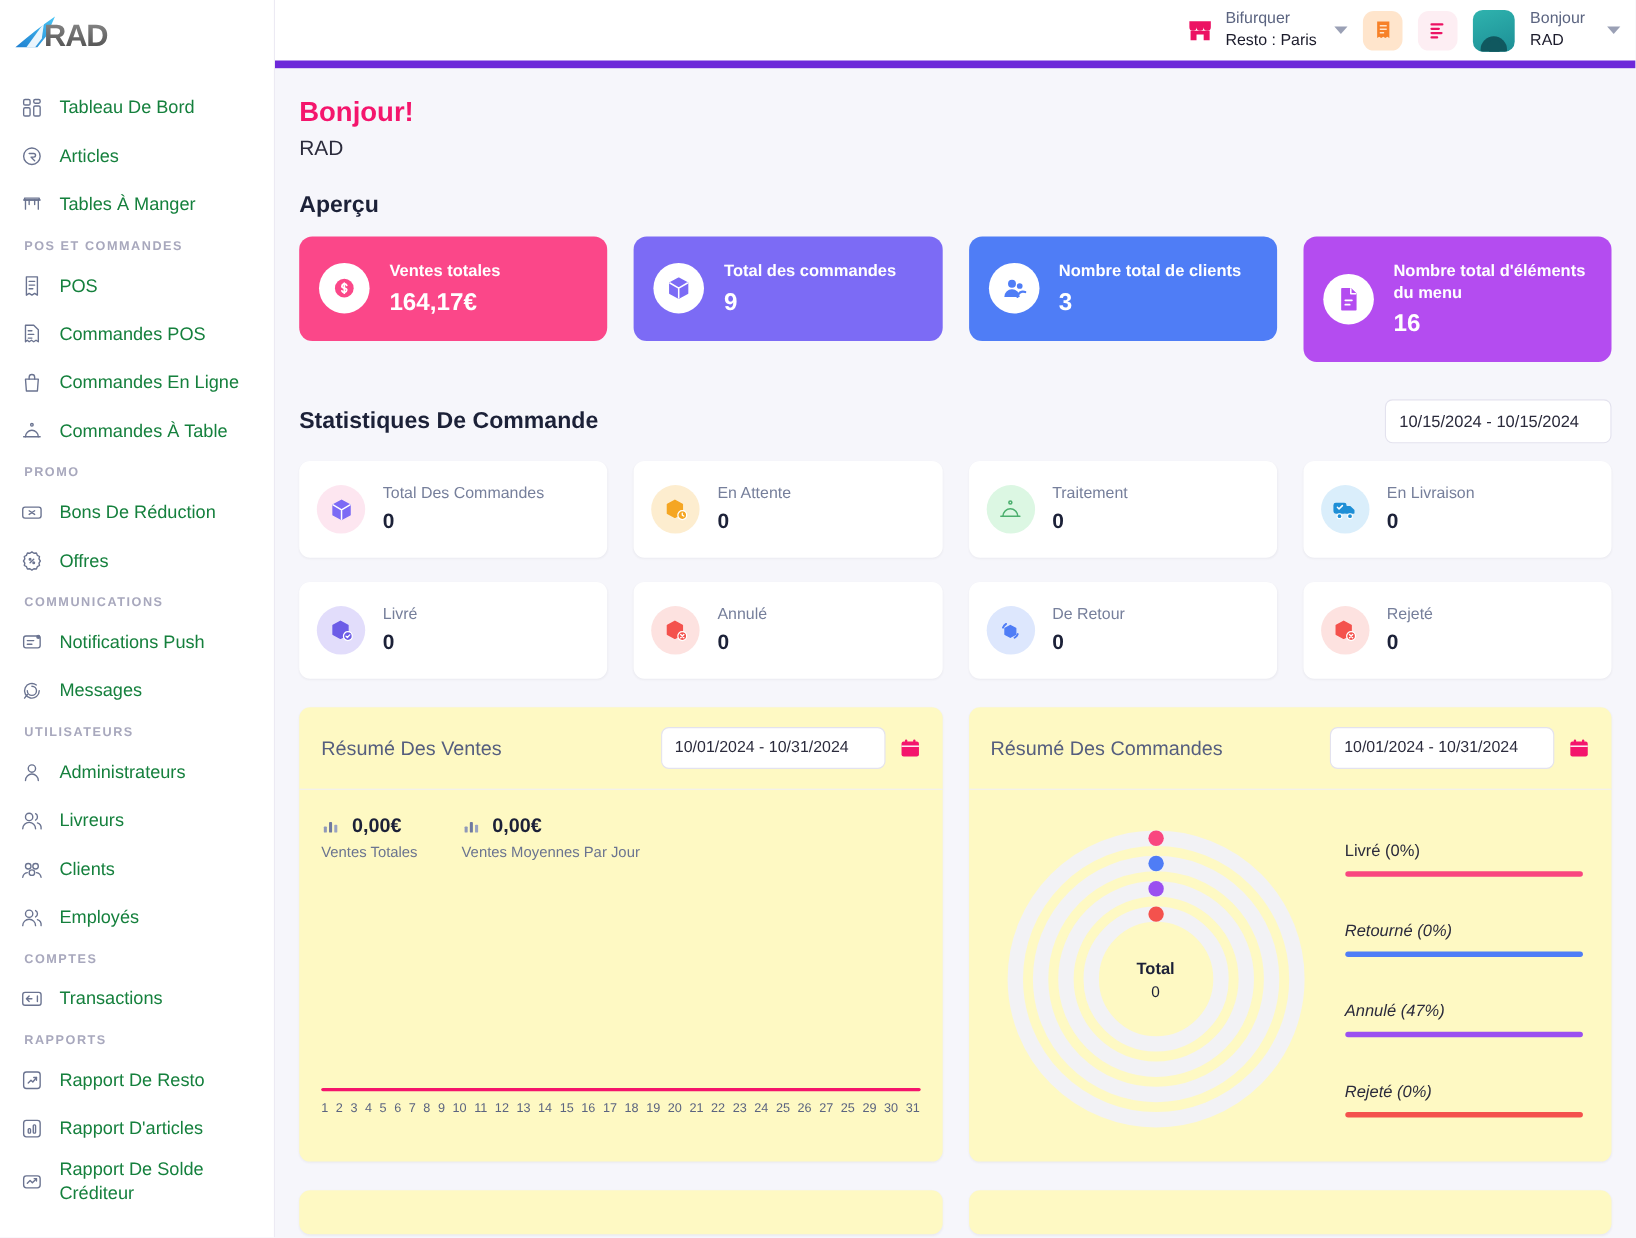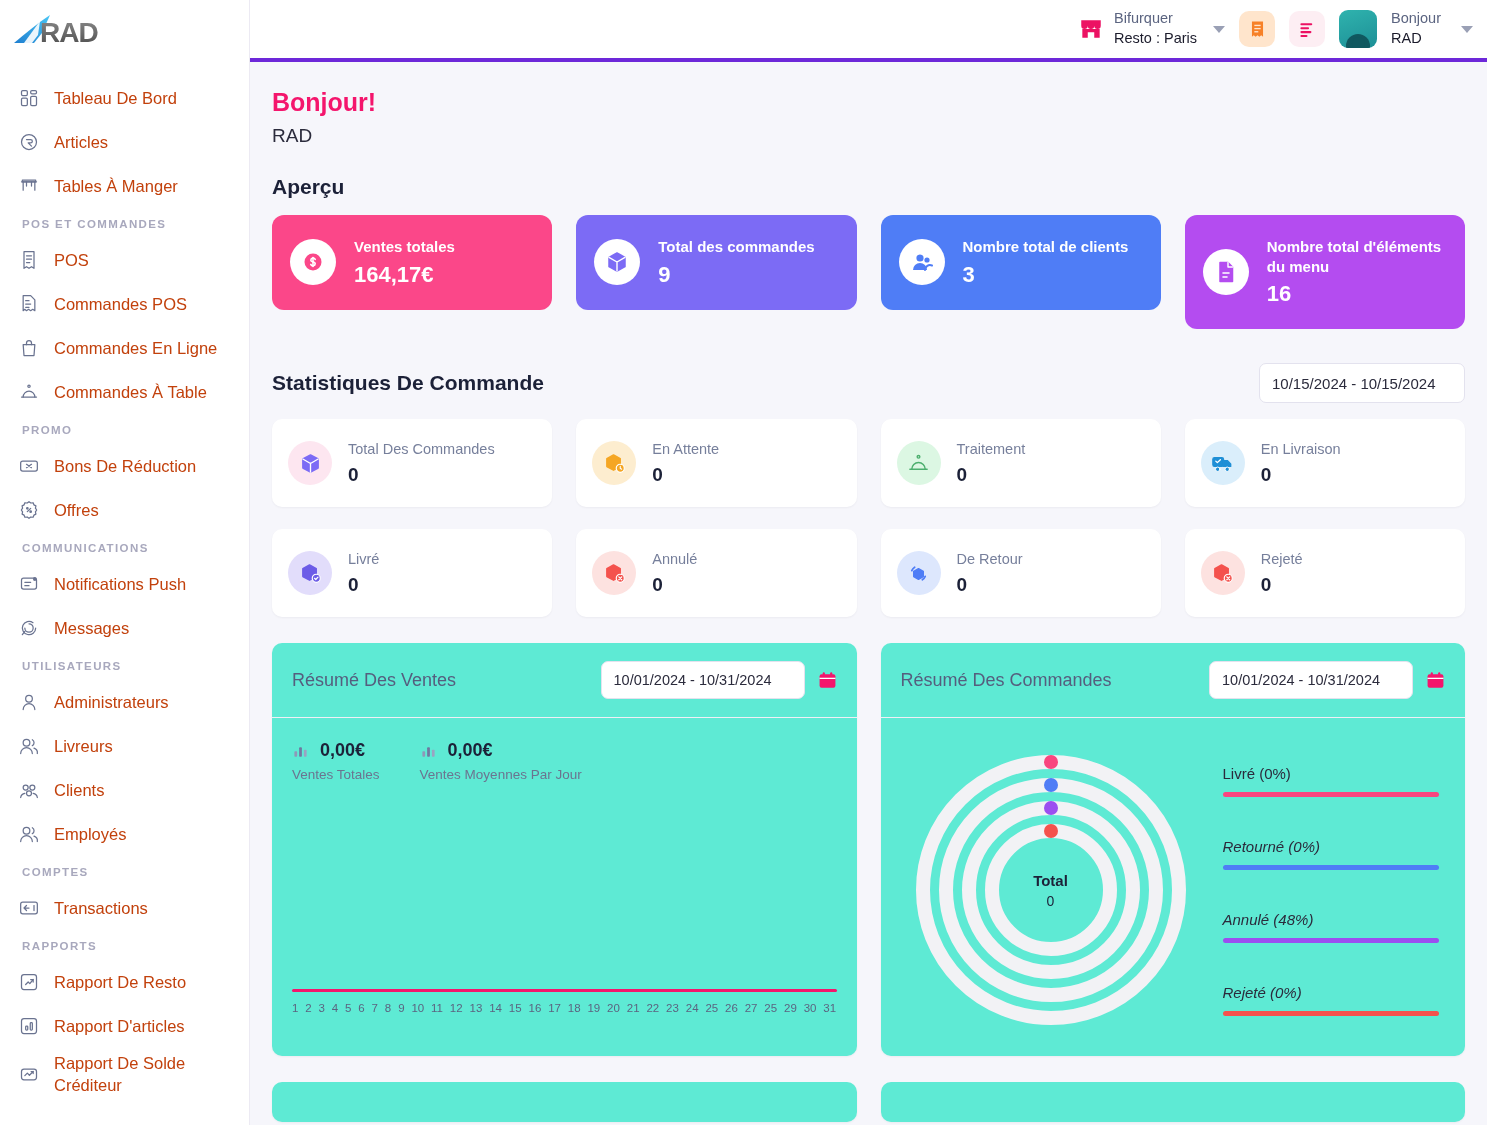--- a/index.html
+++ b/index.html
@@ -24,34 +24,34 @@
   }
   .logo-svg { display: block; }
   .nav { padding-top: 14px; }
   .nav-group-label {
     font-size: 11.5px; letter-spacing: 1.4px; color: #a8a8bd;
     font-weight: 600; padding: 10px 0 8px 22px; text-transform: uppercase;
   }
   .nav-item {
     display: flex; align-items: center; gap: 14px;
     height: 44px; padding-left: 18px; cursor: pointer;
-    color: #c2410c; font-size: 16.5px;
+    color: #15803d; font-size: 16.5px;
   }
   .nav-item .ico { width: 22px; height: 22px; flex: 0 0 22px; display: flex; align-items: center; justify-content: center; color: #6a7390; }
   .nav-item .ico svg { width: 20px; height: 20px; stroke: currentColor; fill: none; stroke-width: 1.5; }
   .nav-item .lbl { white-space: pre-line; line-height: 1.35; }
   .nav-item.two-line { height: 52px; align-items: center; }
 
   
   .main { flex: 1; height: 1125px; overflow: hidden; position: relative; background: #f6f6fb; }
 
   .topbar {
     height: 62px; background: #ffffff; display: flex; align-items: center;
     justify-content: flex-end; padding-right: 14px; gap: 14px;
-    border-bottom: 4px solid #6d28d9;
+    border-bottom: 7px solid #6d28d9;
     position: absolute; top: 0; left: -250px; right: 0; width: 1487px;
     z-index: 5;
   }
   .branch-pick { display: flex; align-items: center; gap: 10px; cursor: pointer; }
   .branch-icon { width: 26px; height: 26px; color: #ec1263; }
   .branch-icon svg { width: 26px; height: 26px; }
   .branch-txt { font-size: 14.5px; line-height: 1.35; color: #2b2b3c; }
   .branch-txt .l1 { color: #5b6480; }
   .branch-txt .l2 { color: #1b1b2b; }
   .caret { width: 0; height: 0; border-left: 6px solid transparent; border-right: 6px solid transparent; border-top: 7px solid #9aa0b5; margin-left: 6px; cursor: pointer; }
@@ -110,21 +110,21 @@
     display: flex; align-items: center; gap: 16px; min-height: 88px;
     box-shadow: 0 1px 2px rgba(30,30,60,.05);
   }
   .stat-ico { width: 44px; height: 44px; min-width: 44px; border-radius: 50%; display: flex; align-items: center; justify-content: center; }
   .stat-ico svg { width: 23px; height: 23px; }
   .stat-text .t { font-size: 14.5px; color: #767f9b; }
   .stat-text .v { font-size: 19px; font-weight: 700; color: #1c2138; margin-top: 7px; }
 
   
   .panels { display: grid; grid-template-columns: 1fr 1fr; gap: 24px; margin-top: 26px; }
-  .panel { background: #5eead4; border-radius: 10px; box-shadow: 0 1px 2px rgba(30,30,60,.05); overflow: hidden; }
+  .panel { background: #fef9c3; border-radius: 10px; box-shadow: 0 1px 2px rgba(30,30,60,.05); overflow: hidden; }
   .panel-head { display: flex; align-items: center; justify-content: space-between; padding: 18px 20px; border-bottom: 1px solid #f0eff5; }
   .panel-title { font-size: 18px; color: #555e7e; font-weight: 500; }
   .panel-body { padding: 22px 20px 16px 20px; height: 338px; position: relative; }
 
   .sales-kpis { display: flex; gap: 40px; }
   .kpi .row { display: flex; align-items: center; gap: 9px; }
   .kpi .row svg { width: 19px; height: 19px; }
   .kpi .amt { font-size: 18px; font-weight: 700; color: #1c2138; }
   .kpi .cap { font-size: 13.5px; color: #6b7490; margin-top: 6px; }
 
@@ -711,21 +711,21 @@
               <div class="legend" id="legend-root">
                   <div class="legend-item">
                     <div class="lt">Livré (0%)</div>
                     <div class="bar" style="background:#f9467f"></div>
                   </div>
                   <div class="legend-item">
                     <div class="lt">Retourné (0%)</div>
                     <div class="bar" style="background:#4f7df6"></div>
                   </div>
                   <div class="legend-item">
-                    <div class="lt">Annulé (48%)</div>
+                    <div class="lt">Annulé (47%)</div>
                     <div class="bar" style="background:#9b4ff0"></div>
                   </div>
                   <div class="legend-item">
                     <div class="lt">Rejeté (0%)</div>
                     <div class="bar" style="background:#f4524d"></div>
                   </div>
                 </div>
             </div>
           </div>
         </section>

